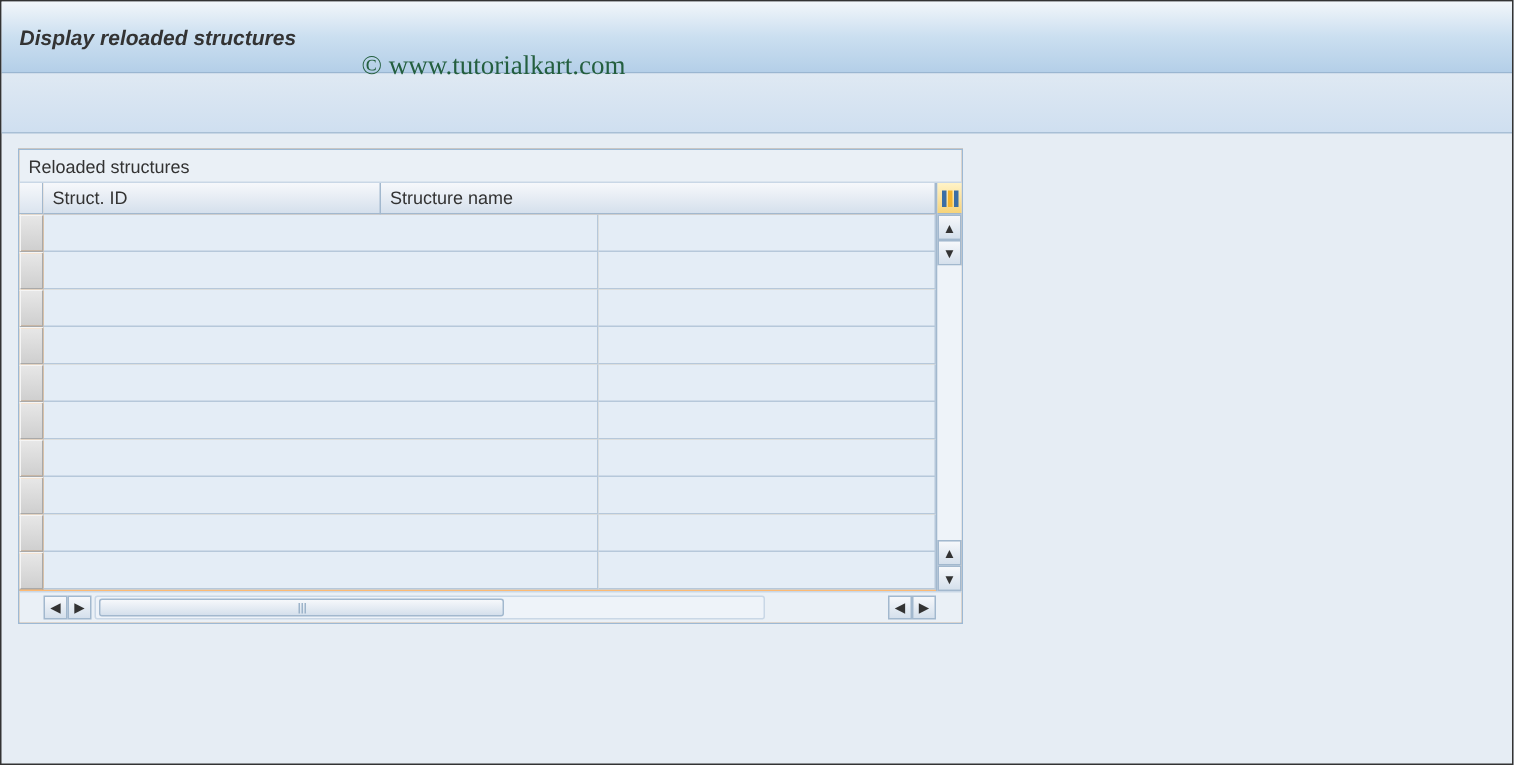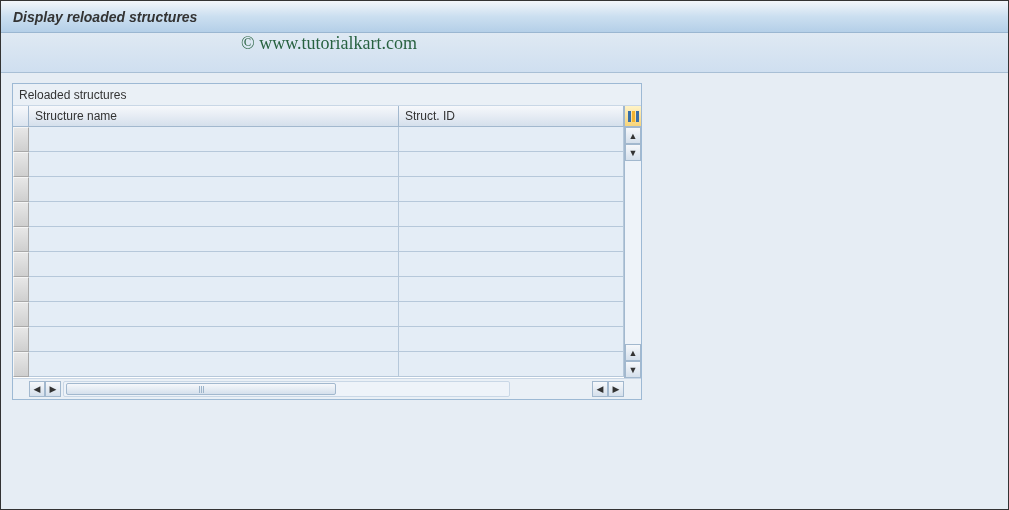--- a/index.html
+++ b/index.html
@@ -7,21 +7,21 @@
       width: 1009px;
       height: 510px;
       font-family: Arial, sans-serif;
       font-size: 12px;
       background: #e6edf4;
       position: relative;
       overflow: hidden;
       border: 1px solid #333;
     }
     .title-bar {
-      height: 32px;
+      height: 48px;
       background: linear-gradient(to bottom, #f2f6fa 0%, #cbdff0 50%, #b4cfe8 100%);
       border-bottom: 1px solid #9ab6d1;
       padding-left: 12px;
       display: flex;
       align-items: center;
     }
     .title-bar-text {
       font-weight: bold;
       font-style: italic;
       font-size: 14px;
@@ -31,21 +31,21 @@
       height: 40px;
       background: linear-gradient(to bottom, #dfe9f3 0%, #cfdff0 100%);
       border-bottom: 1px solid #a8bfd5;
     }
     .content-area {
       padding: 10px 11px;
     }
     .panel {
       width: 630px;
       border: 1px solid #9db9d4;
-      background: #ffffff;
+      background: #fdba74;
     }
     .panel-title {
       height: 22px;
       padding-left: 6px;
       display: flex;
       align-items: center;
       color: #333;
       background: #eaf0f6;
       border-bottom: 1px solid #c9d7e6;
     }
@@ -220,22 +220,22 @@
         <div class="rowh"></div>
         <div class="rowh"></div>
         <div class="rowh"></div>
         <div class="rowh"></div>
         <div class="rowh"></div>
         <div class="rowh"></div>
       </div>
 
       <div class="columns">
         <div class="col-headers">
+          <div class="colh c2">Struct. ID</div>
           <div class="colh c1">Structure name</div>
-          <div class="colh c2">Struct. ID</div>
         </div>
         <div class="rows">
           <div class="row">
               <div class="cell c1"></div>
               <div class="cell c2"></div>
             </div>
           <div class="row">
               <div class="cell c1"></div>
               <div class="cell c2"></div>
             </div>

